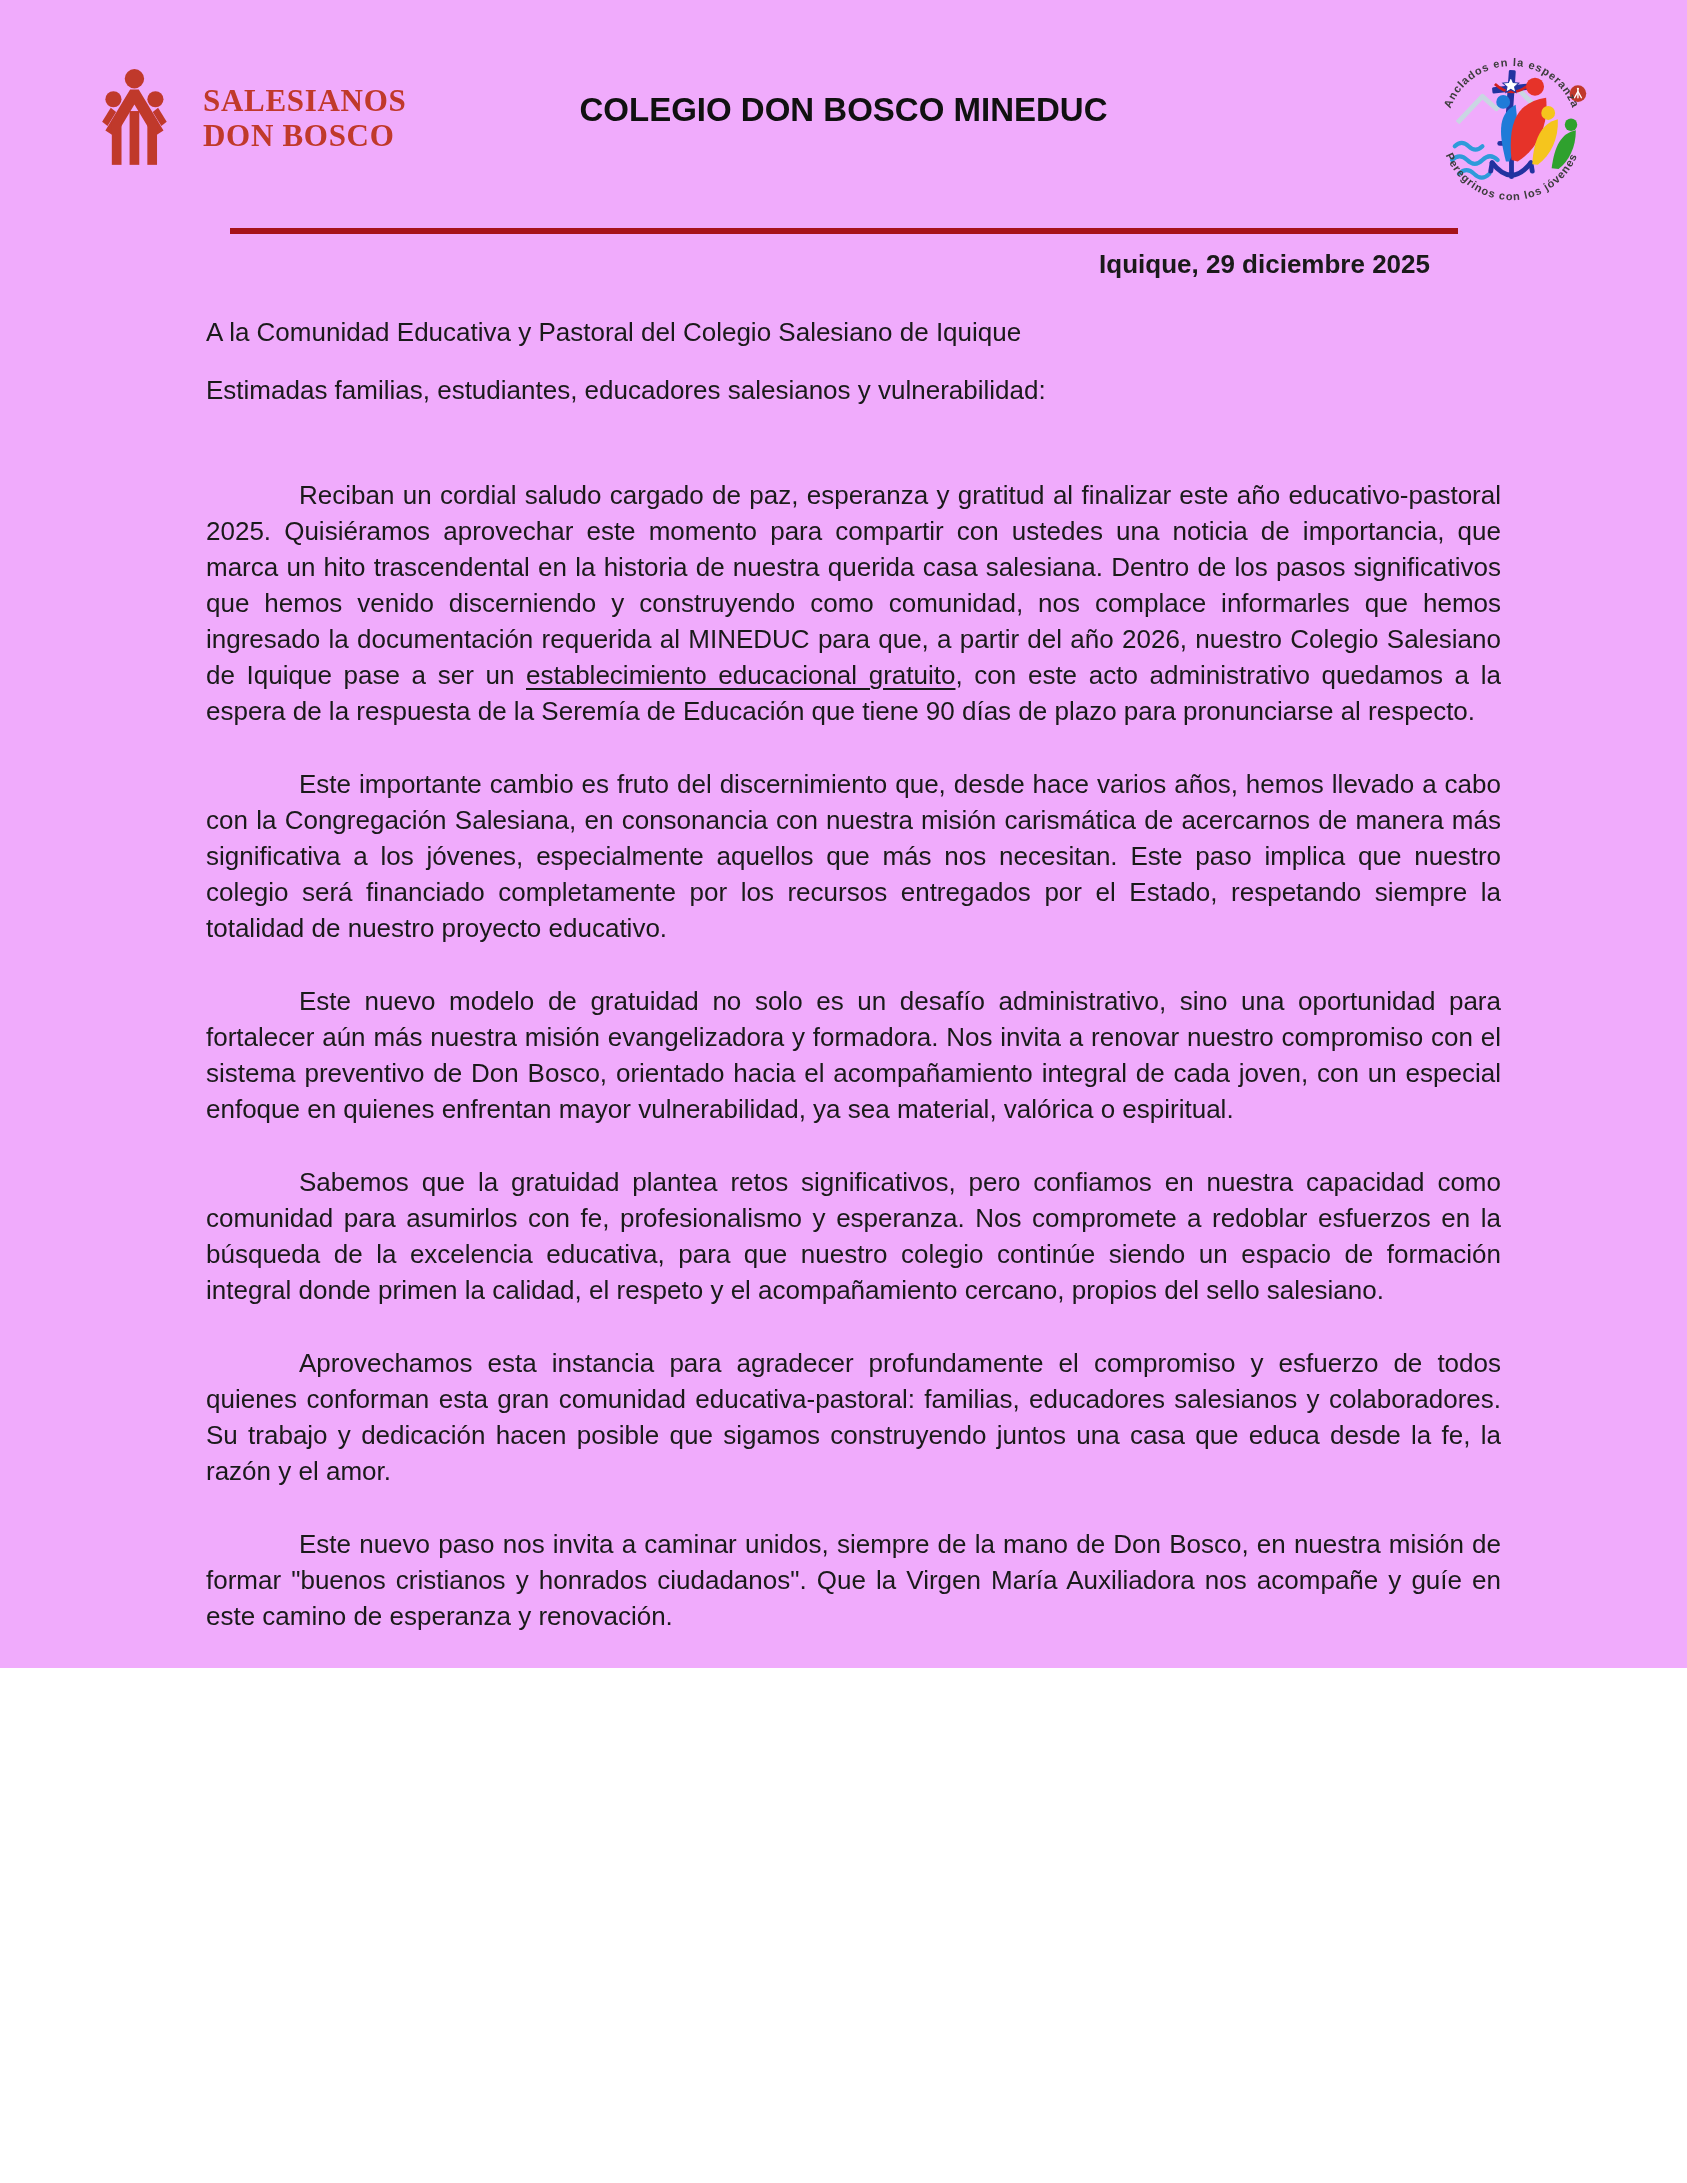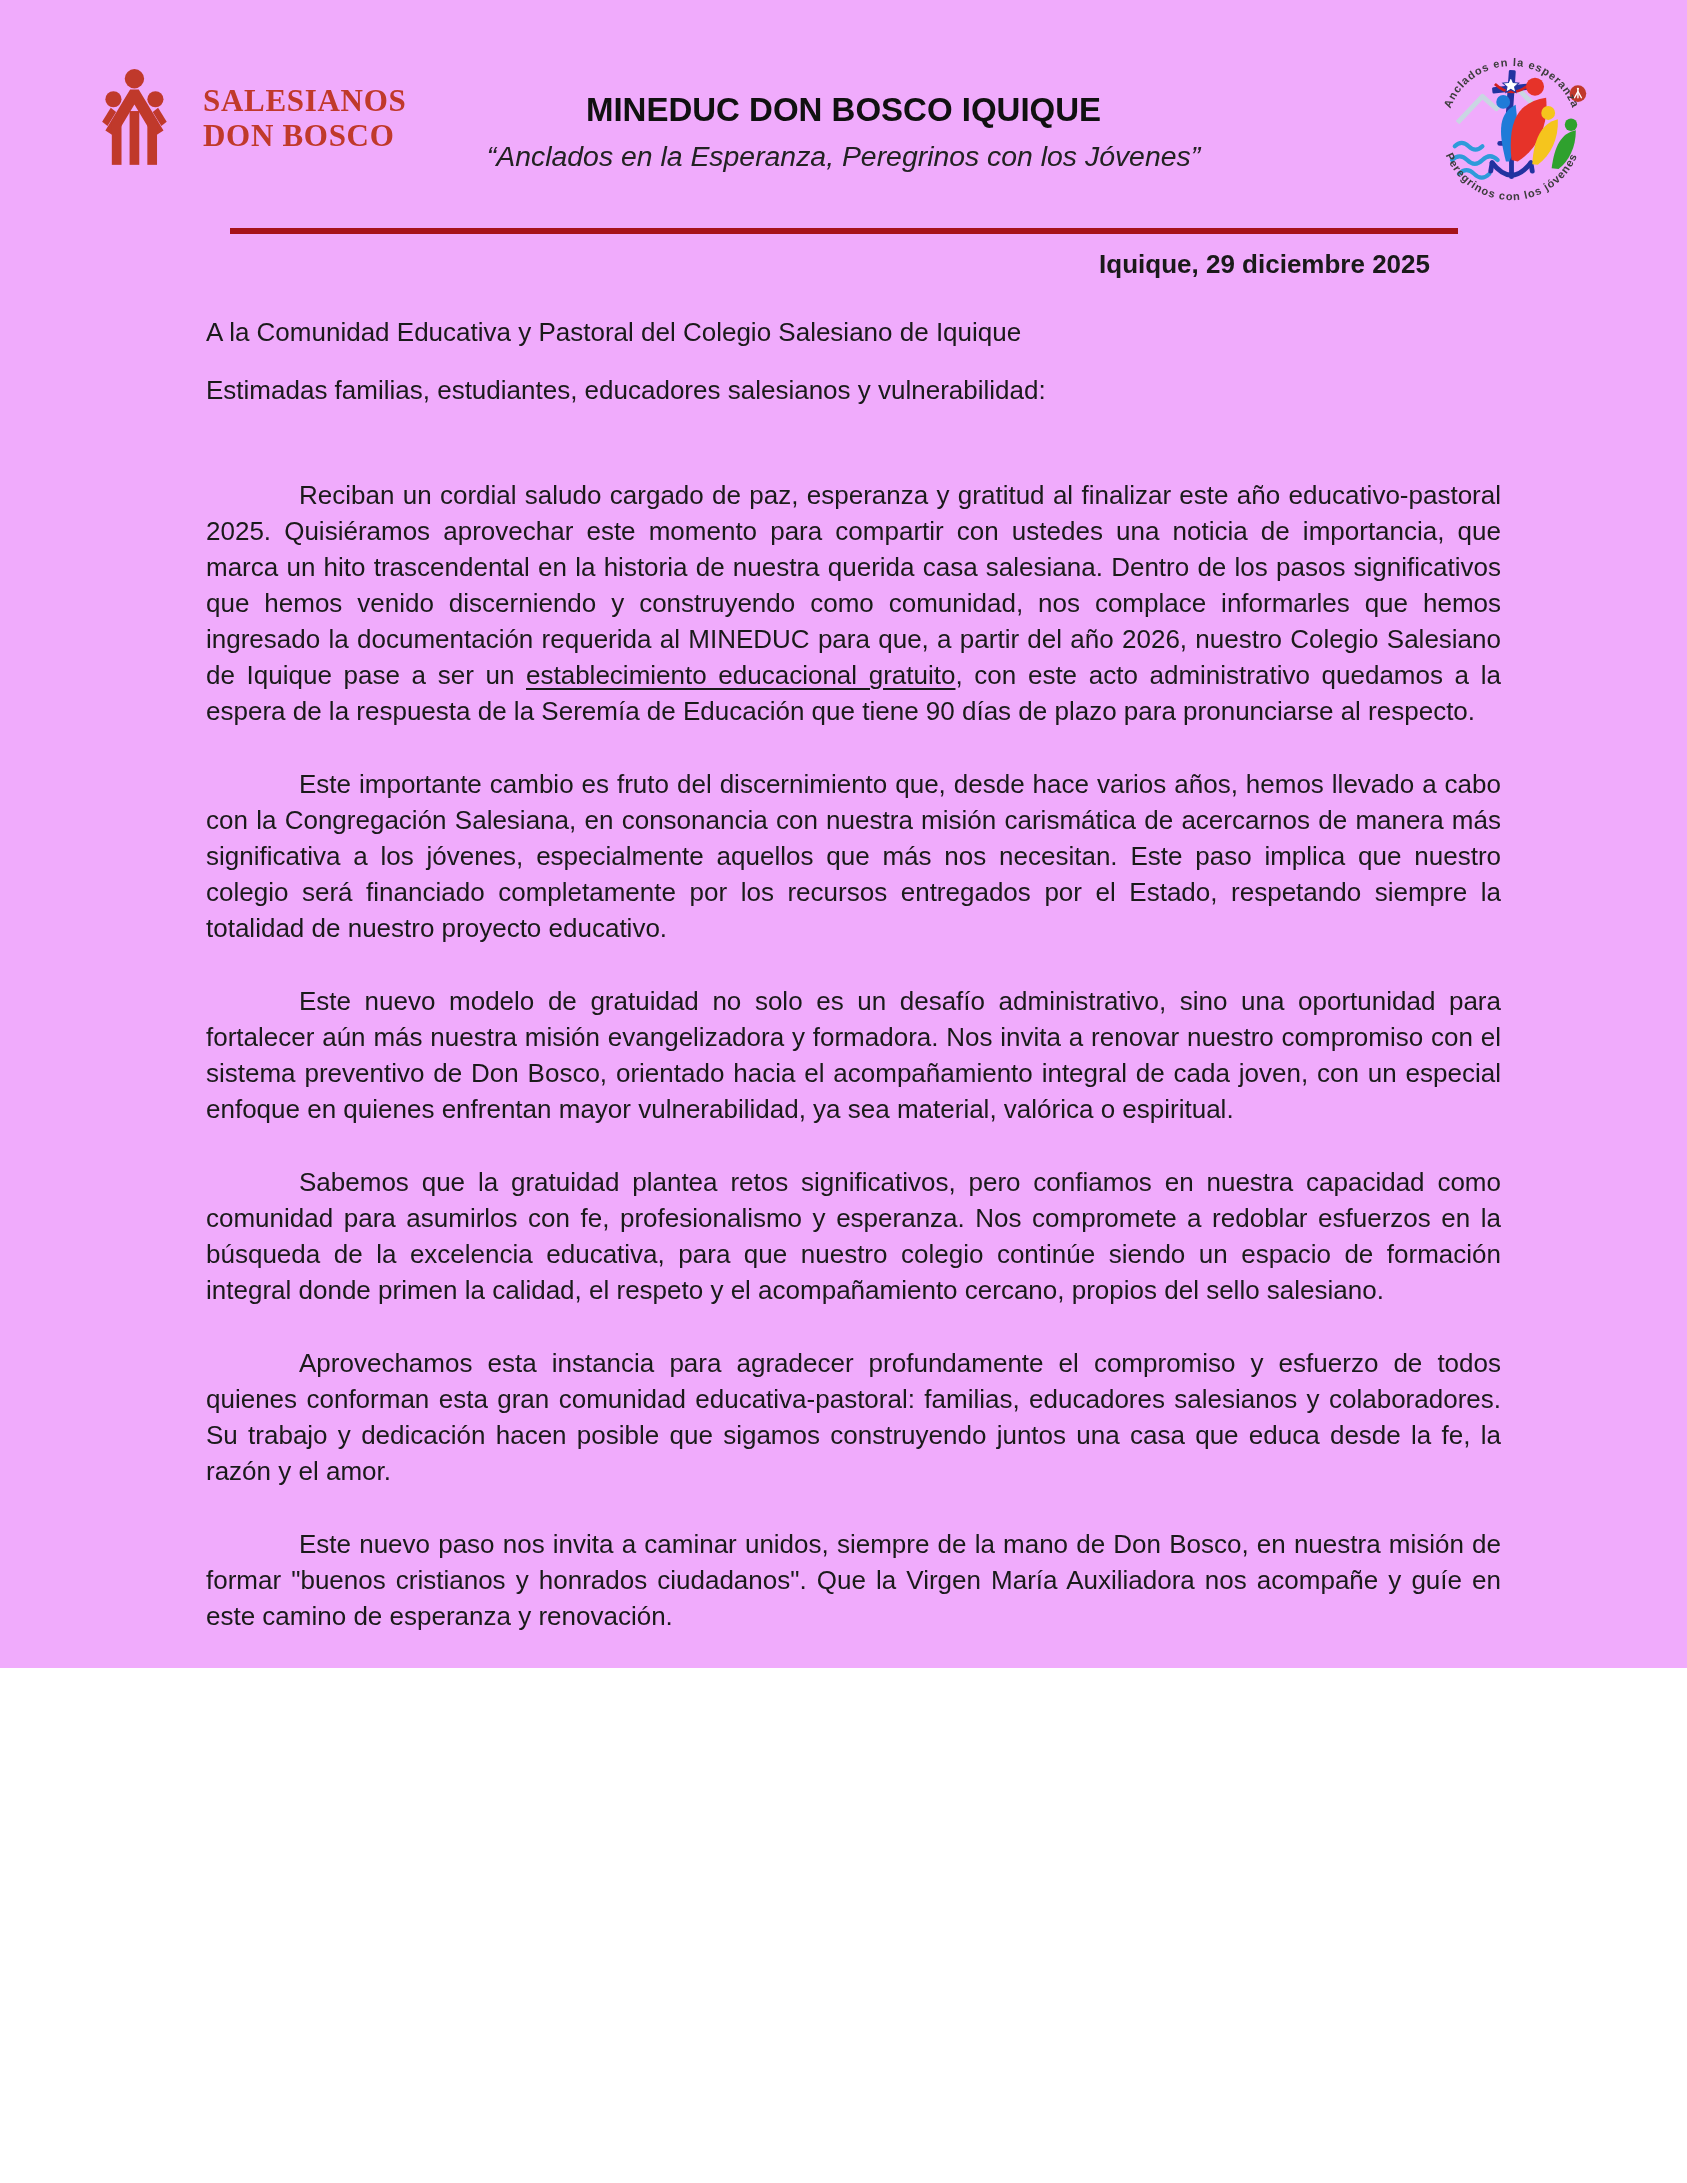--- a/index.html
+++ b/index.html
@@ -63,22 +63,21 @@
           </g>
         </svg>
       </span>
       <div class="wordmark">
         <div>SALESIANOS</div>
         <div>DON BOSCO</div>
       </div>
     </div>
 
     <div class="center-head">
-      <div class="school-title">MINEDUC DON BOSCO IQUIQUE</div>
-      <div class="school-motto">“Anclados en la Esperanza, Peregrinos con los Jóvenes”</div>
+      <div class="school-title">COLEGIO DON BOSCO MINEDUC</div>
     </div>
 
     <div class="emblem">
       <svg width="167" height="173" viewBox="0 0 240 250" aria-hidden="true">
         <defs>
           <path id="arcTop" d="M 26 130 A 94 94 0 0 1 214 130"></path>
           <path id="arcBot" d="M 18 128 A 102 102 0 0 0 222 128"></path>
         </defs>
 
         <path d="M42 118 L78 80 L98 98 L128 68 L162 102 L176 112" fill="none" stroke="#c9d6e2" stroke-width="7" stroke-linejoin="round"></path>

